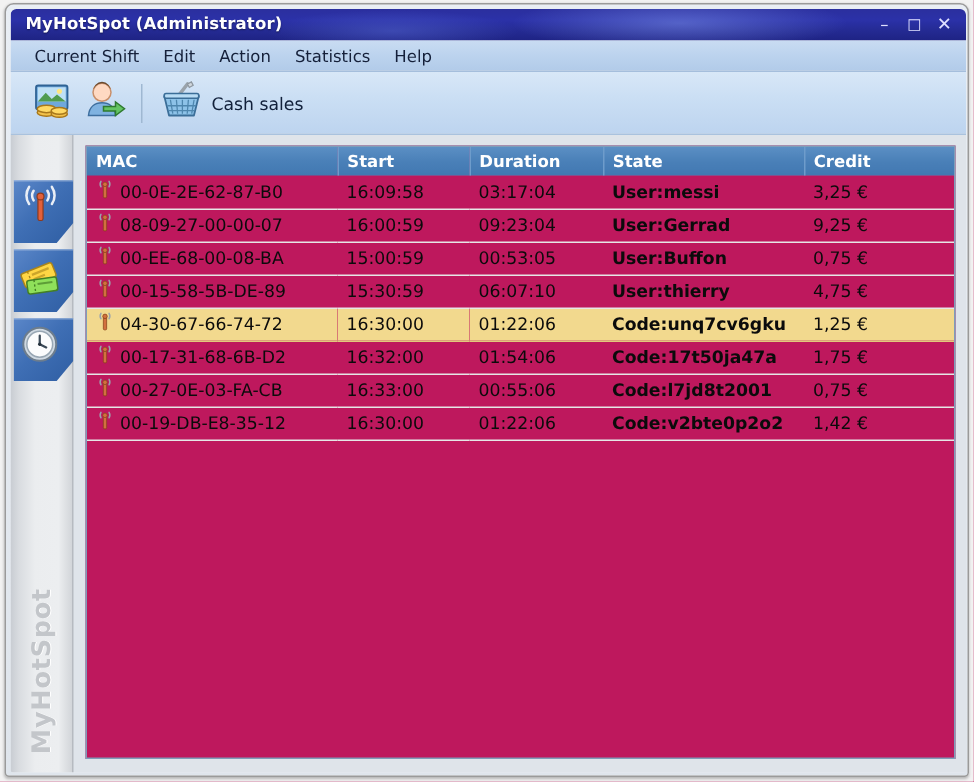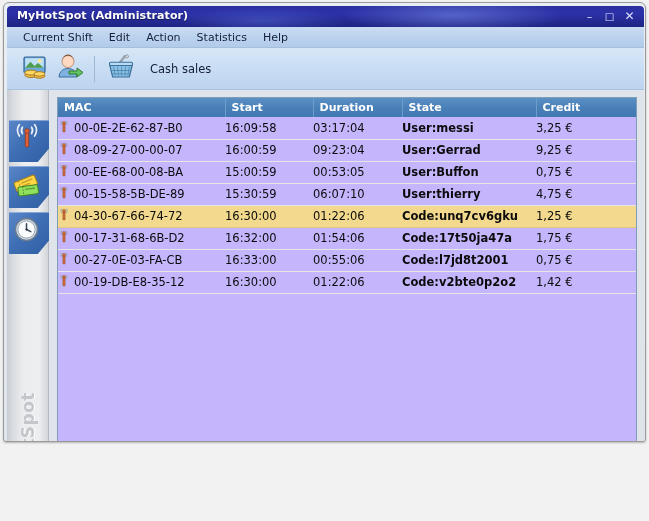--- a/index.html
+++ b/index.html
@@ -9,21 +9,21 @@
     height: 521px;
     background: #f2f2f2;
     font-family: "DejaVu Sans", "Liberation Sans", sans-serif;
     overflow: hidden;
   }
 
   
   #window-frame {
     position: absolute;
     left: 3px; top: 2px;
-    width: 643px; height: 440px;
+    width: 643px; height: 516px;
     border: 1px solid #9a9a9a;
     border-radius: 6px 6px 3px 3px;
     background: linear-gradient(to bottom, #e9eef4 0%, #dfe5ec 100%);
     box-shadow: 0 1px 2px rgba(0,0,0,.25);
     overflow: hidden;
   }
   #window-inner {
     position: absolute;
     left: 3px; top: 3px;
     width: 637px; height: 509px;
@@ -100,21 +100,21 @@
     display: flex; align-items: center; justify-content: center;
     border-radius: 3px;
     cursor: default;
   }
   .tb-sep {
     width: 1px; height: 26px;
     background: #9fb8d2;
     margin: 0 7px;
   }
   #cash-sales-btn {
-    display: flex; align-items: center; gap: 14px;
+    display: flex; align-items: center; gap: 5px;
     height: 34px; padding: 0 8px 0 4px;
     border-radius: 3px;
     cursor: default;
   }
   #cash-sales-label {
     font-size: 11.5px;
     color: #11203a;
     white-space: nowrap;
   }
 
@@ -171,21 +171,21 @@
 
   
   #main-panel {
     position: absolute;
     left: 43px; right: 0; top: 0; bottom: 0;
     background: #dfe4ea;
     padding: 7px 7px 9px 7px;
   }
   #grid-outer {
     width: 100%; height: 100%;
-    background: #c4b5fd;
+    background: #be185d;
     border: 1px solid #7f9db9;
     position: relative;
     overflow: hidden;
   }
   table#session-table {
     width: 100%;
     border-collapse: collapse;
     table-layout: fixed;
   }
   #session-table thead th {
@@ -197,21 +197,21 @@
     height: 19px;
     padding: 0 0 0 6px;
     border-right: 1px solid #6e9ccb;
     white-space: nowrap;
   }
   #session-table thead th:last-child { border-right: none; margin-left: 16px; }
   #session-table tbody td {
     height: 22px;
     font-size: 11.5px;
     color: #0b0b0b;
-    padding: 0 0 0 0;
+    padding: 0 0 0 6px;
     border-bottom: 1px solid #e6e6e6;
     white-space: nowrap;
     overflow: hidden;
   }
   #session-table tbody tr.selected td {
     background: #f2d98e;
     border-bottom: 1px solid #e2c87c;
   }
   td.col-state { font-weight: bold; }
   td.col-mac { padding-left: 4px; }

